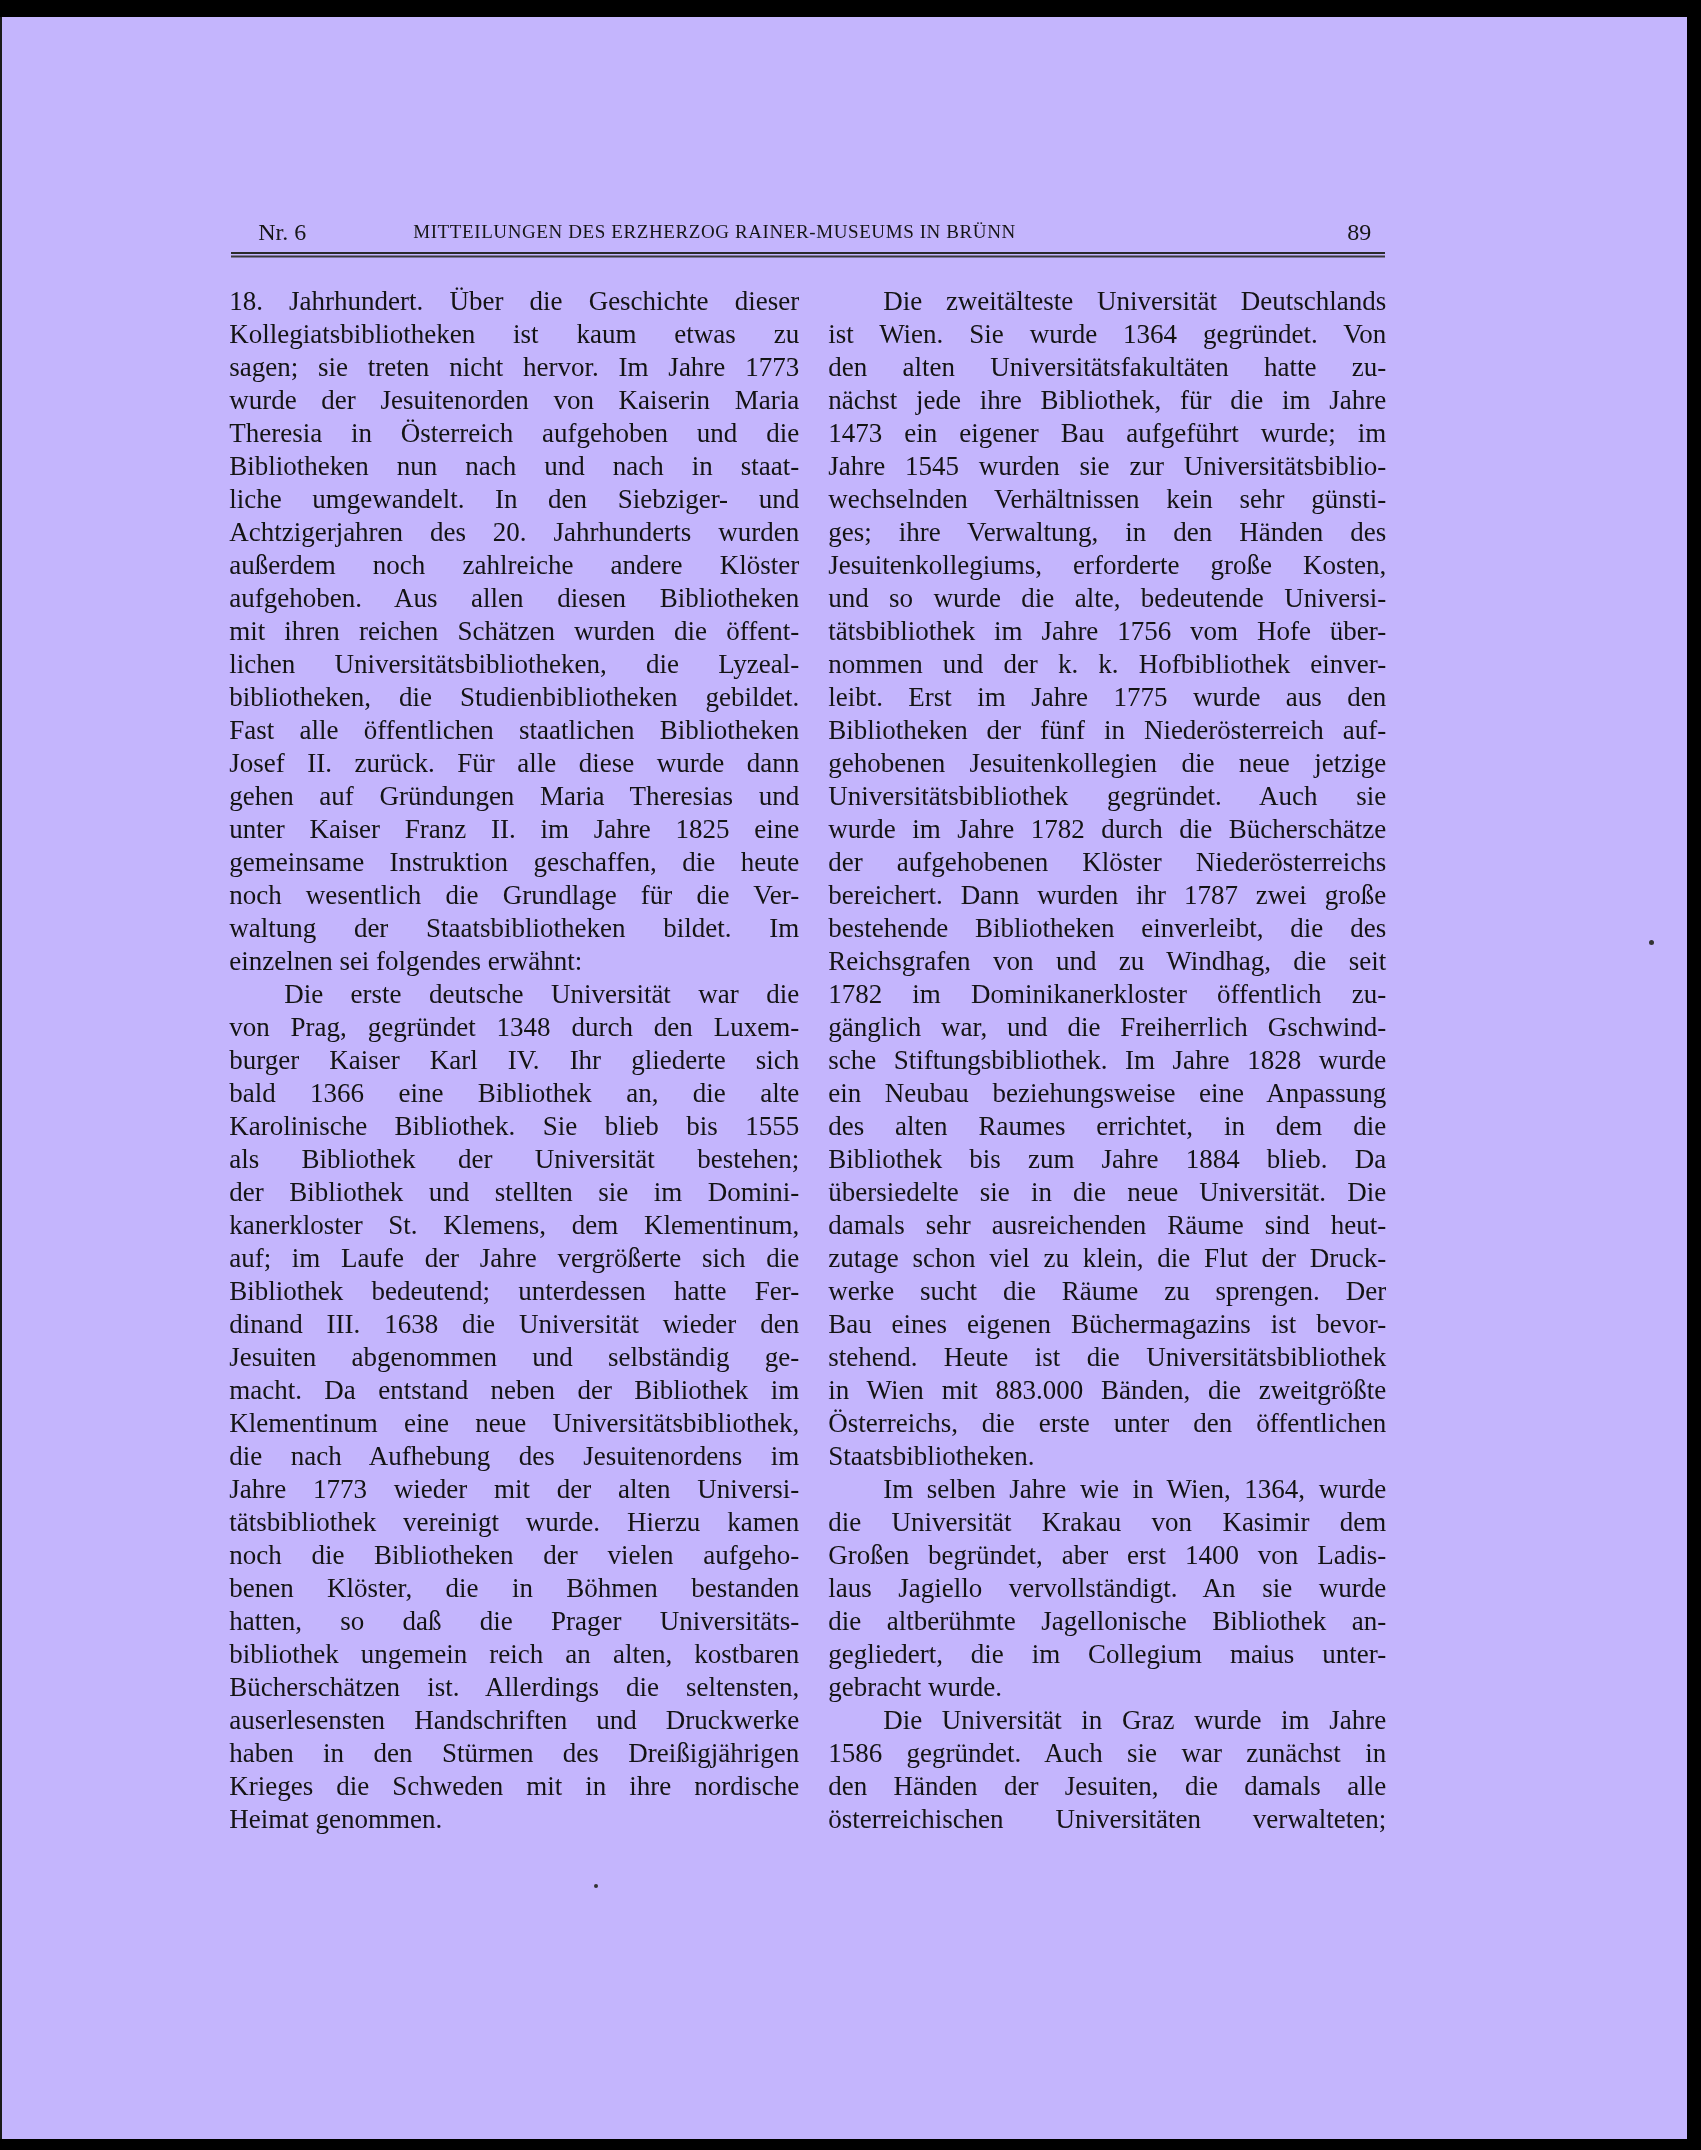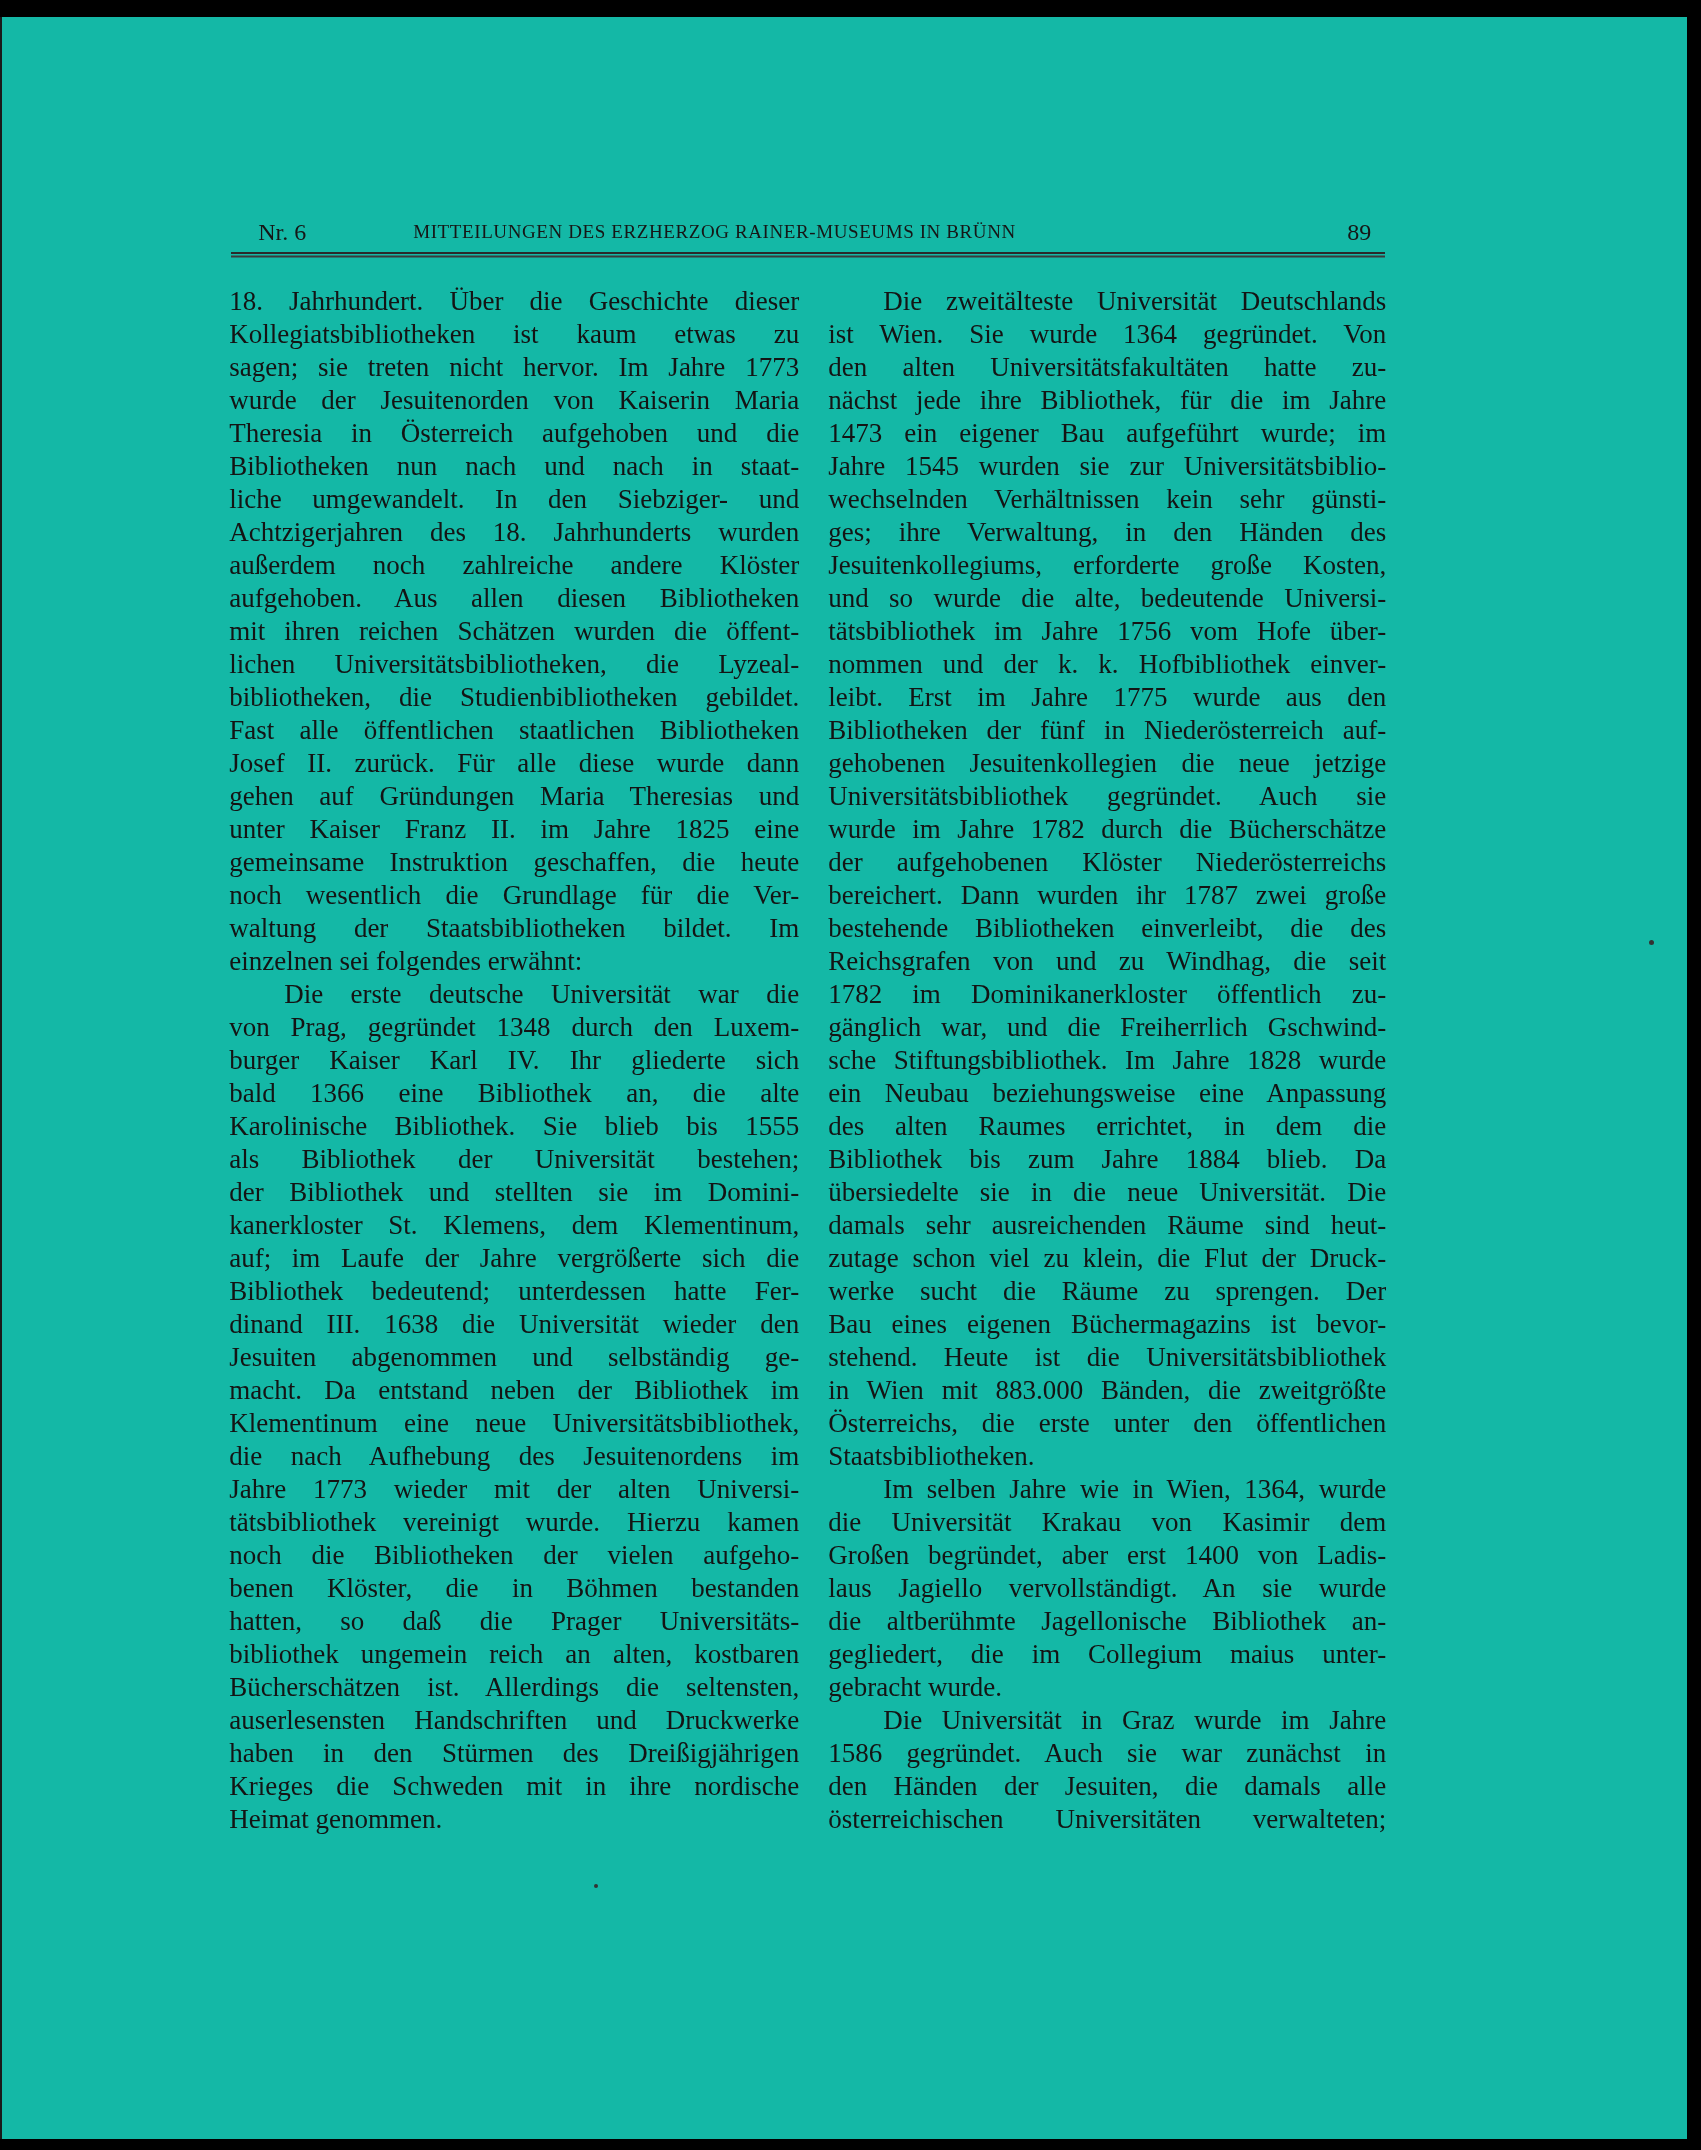--- a/index.html
+++ b/index.html
@@ -19,21 +19,21 @@
       left: 0; top: 0;
       width: 1701px; height: 2151px;
       background: #000000;
     }
     .page {
       position: absolute;
       left: 1.2px;
       top: 17.3px;
       width: 1686px;
       height: 2122px;
-      background: #14b8a6;
+      background: #c4b5fd;
     }
     .page-header {
       position: absolute;
       left: 229px;
       top: 199px;
       width: 1157px;
       height: 46px;
     }
     .hdr-issue {
       position: absolute;
@@ -135,21 +135,21 @@
   </div>
 
   <div class="column col-left">
     <span class="line">18. Jahrhundert. Über die Geschichte dieser</span>
     <span class="line">Kollegiatsbibliotheken ist kaum etwas zu</span>
     <span class="line">sagen; sie treten nicht hervor. Im Jahre 1773</span>
     <span class="line">wurde der Jesuitenorden von Kaiserin Maria</span>
     <span class="line">Theresia in Österreich aufgehoben und die</span>
     <span class="line">Bibliotheken nun nach und nach in staat-</span>
     <span class="line">liche umgewandelt. In den Siebziger- und</span>
-    <span class="line">Achtzigerjahren des 18. Jahrhunderts wurden</span>
+    <span class="line">Achtzigerjahren des 20. Jahrhunderts wurden</span>
     <span class="line">außerdem noch zahlreiche andere Klöster</span>
     <span class="line">aufgehoben. Aus allen diesen Bibliotheken</span>
     <span class="line">mit ihren reichen Schätzen wurden die öffent-</span>
     <span class="line">lichen Universitätsbibliotheken, die Lyzeal-</span>
     <span class="line">bibliotheken, die Studienbibliotheken gebildet.</span>
     <span class="line">Fast alle öffentlichen staatlichen Bibliotheken</span>
     <span class="line">Josef II. zurück. Für alle diese wurde dann</span>
     <span class="line">gehen auf Gründungen Maria Theresias und</span>
     <span class="line">unter Kaiser Franz II. im Jahre 1825 eine</span>
     <span class="line">gemeinsame Instruktion geschaffen, die heute</span>

